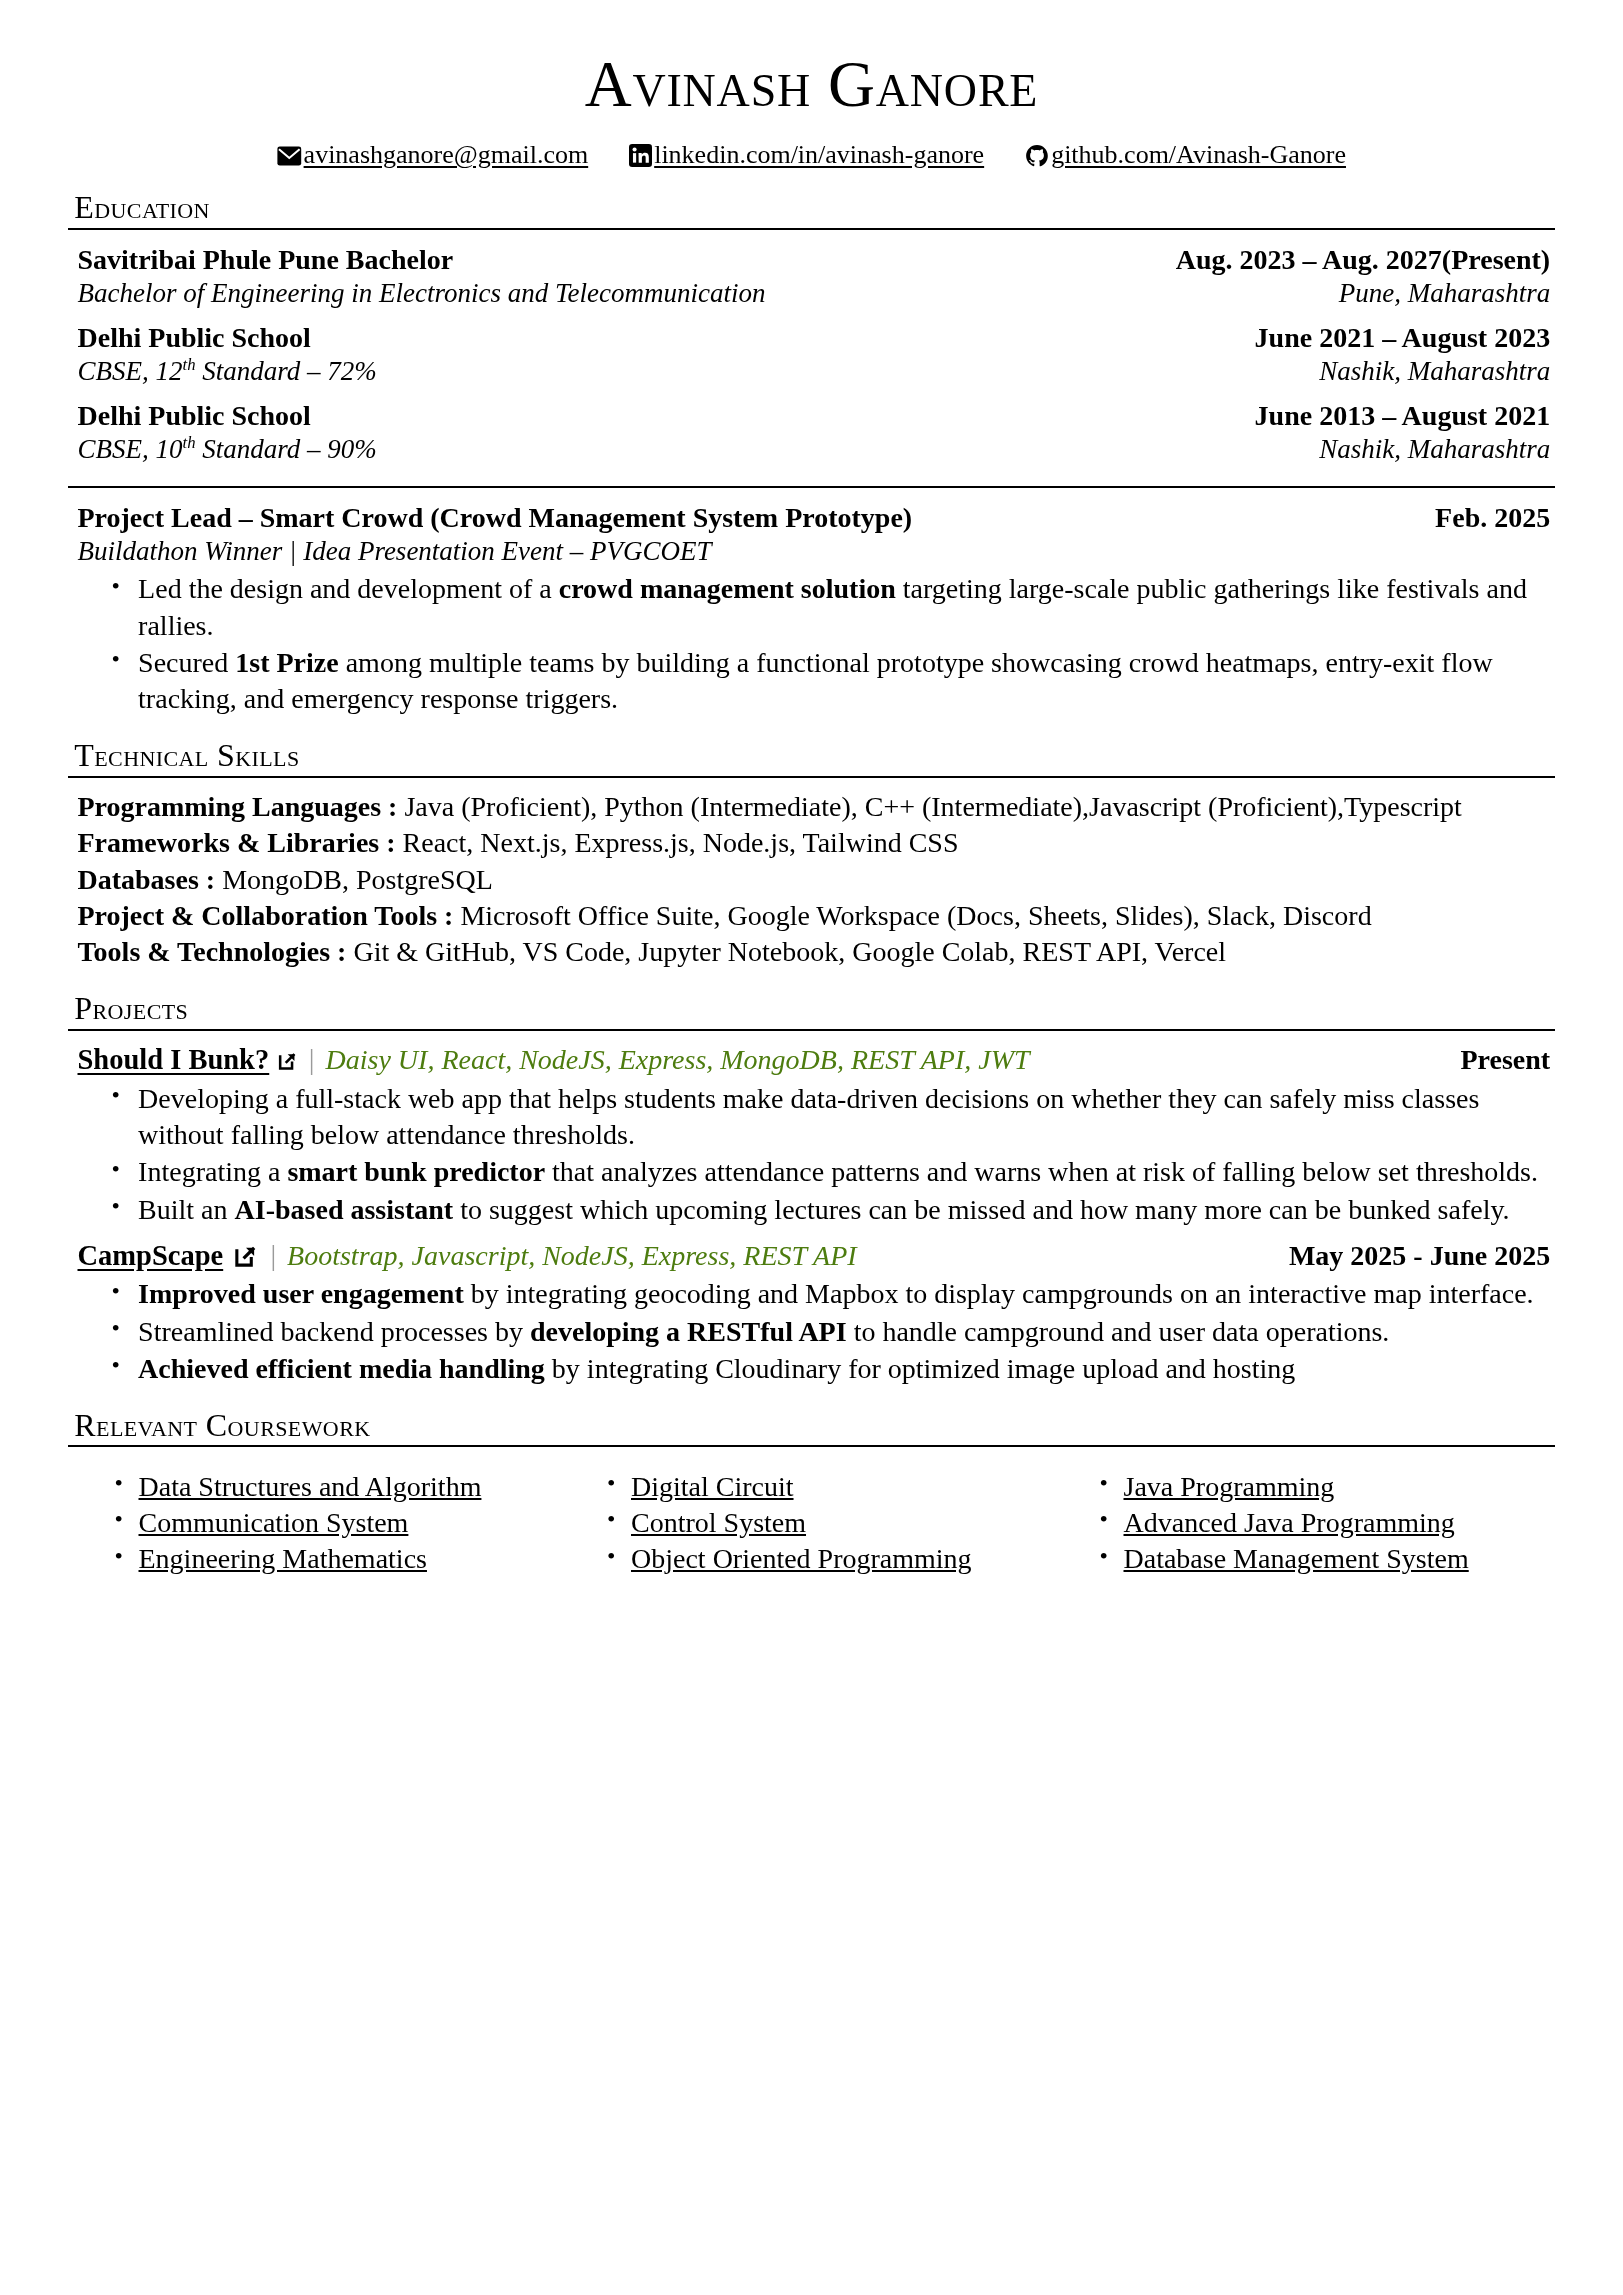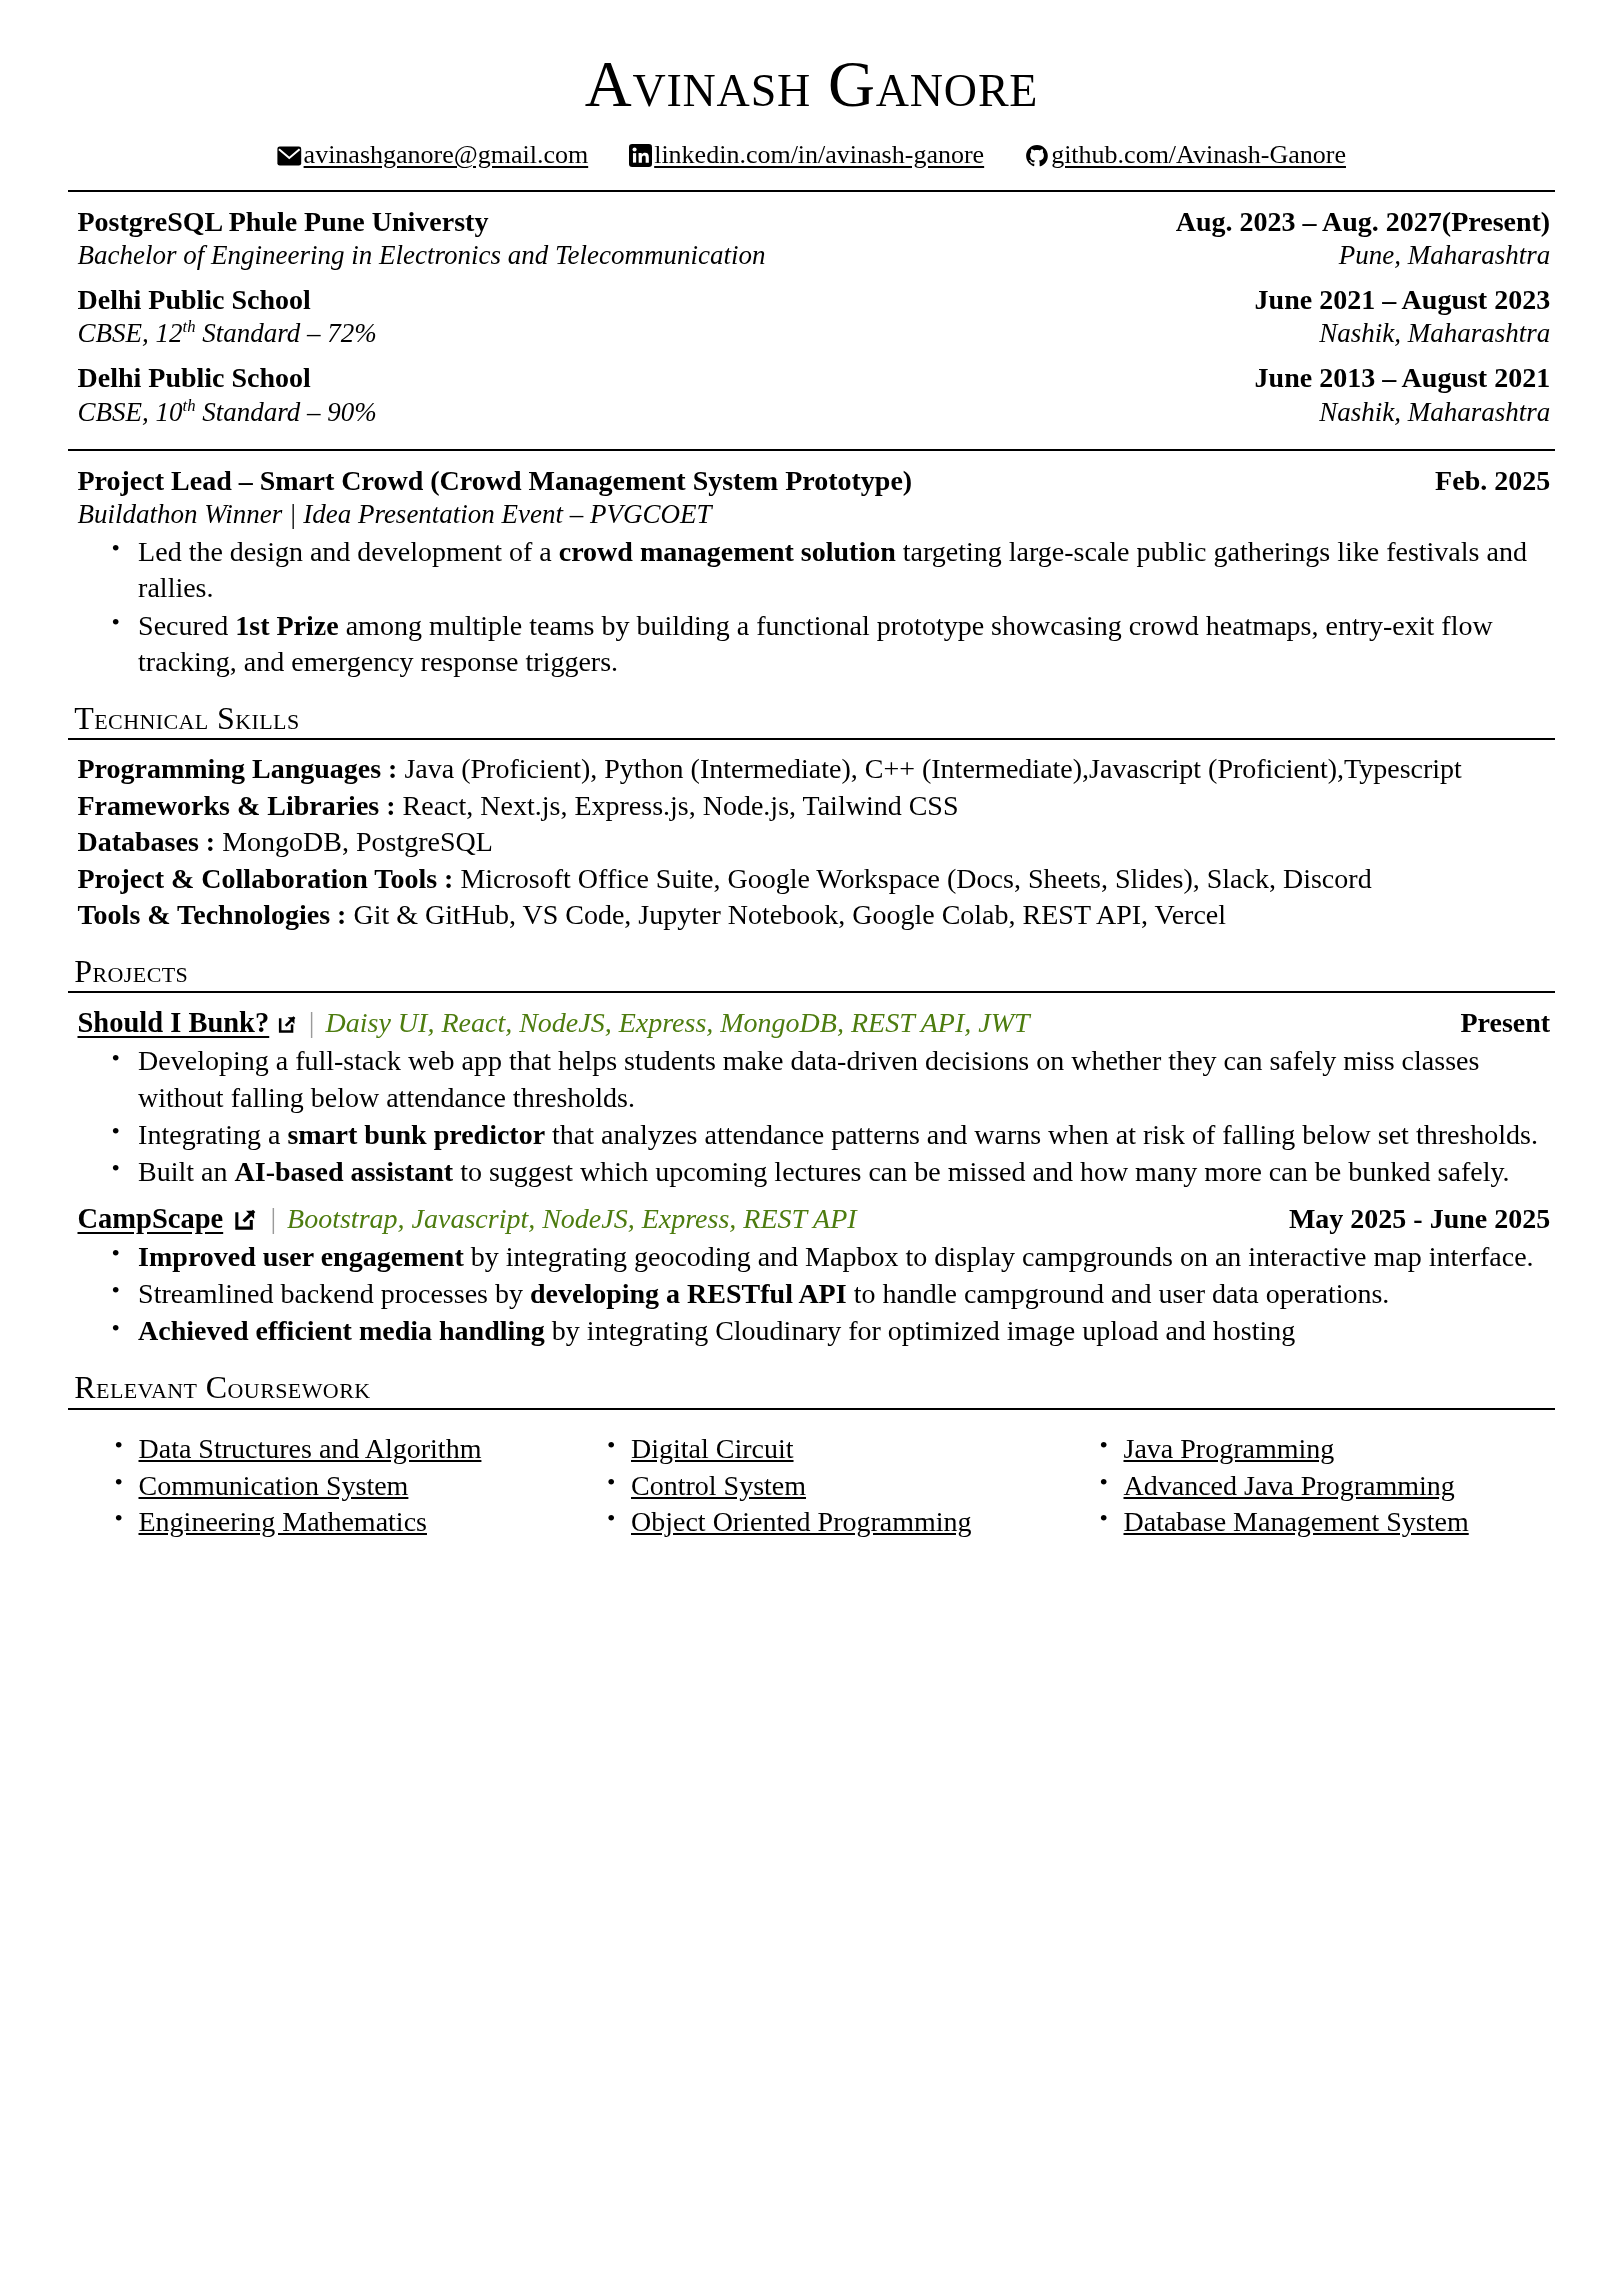--- a/index.html
+++ b/index.html
@@ -259,25 +259,26 @@
             <path fill="#000" d="M15 1.2C7.5 1.2 1.4 7.3 1.4 14.8c0 6 3.9 11.1 9.3 12.9.7.1.9-.3.9-.7v-2.4c-3.8.8-4.6-1.8-4.6-1.8-.6-1.6-1.5-2-1.5-2-1.2-.8.1-.8.1-.8 1.4.1 2.1 1.4 2.1 1.4 1.2 2.1 3.2 1.5 4 1.1.1-.9.5-1.5.9-1.8-3-.3-6.2-1.5-6.2-6.7 0-1.5.5-2.7 1.4-3.6-.1-.4-.6-1.8.1-3.7 0 0 1.1-.4 3.7 1.4 1.1-.3 2.2-.5 3.4-.5 1.1 0 2.3.2 3.4.5 2.6-1.8 3.7-1.4 3.7-1.4.7 1.9.3 3.3.1 3.7.9.9 1.4 2.1 1.4 3.6 0 5.2-3.2 6.3-6.2 6.7.5.4.9 1.3.9 2.6v3.8c0 .4.2.8.9.7 5.4-1.8 9.3-6.9 9.3-12.9C28.6 7.3 22.5 1.2 15 1.2z"></path>
           </svg>
         </span>
         <span class="ctext">github.com/Avinash-Ganore</span>
       </div>
 
     </div>
   </div>
 
   <div class="section">
+    <div class="section-title">Education</div>
     <hr class="rule">
 
     <div class="entry">
       <div class="entry-row">
-        <span class="e-title">PostgreSQL Phule Pune Universty</span>
+        <span class="e-title">Savitribai Phule Pune Bachelor</span>
         <span class="e-right">Aug. 2023 – Aug. 2027(Present)</span>
       </div>
       <div class="entry-row">
         <span class="e-sub">Bachelor of Engineering in Electronics and Telecommunication</span>
         <span class="e-sub-right">Pune, Maharashtra</span>
       </div>
     </div>
 
     <div class="entry">
       <div class="entry-row">

